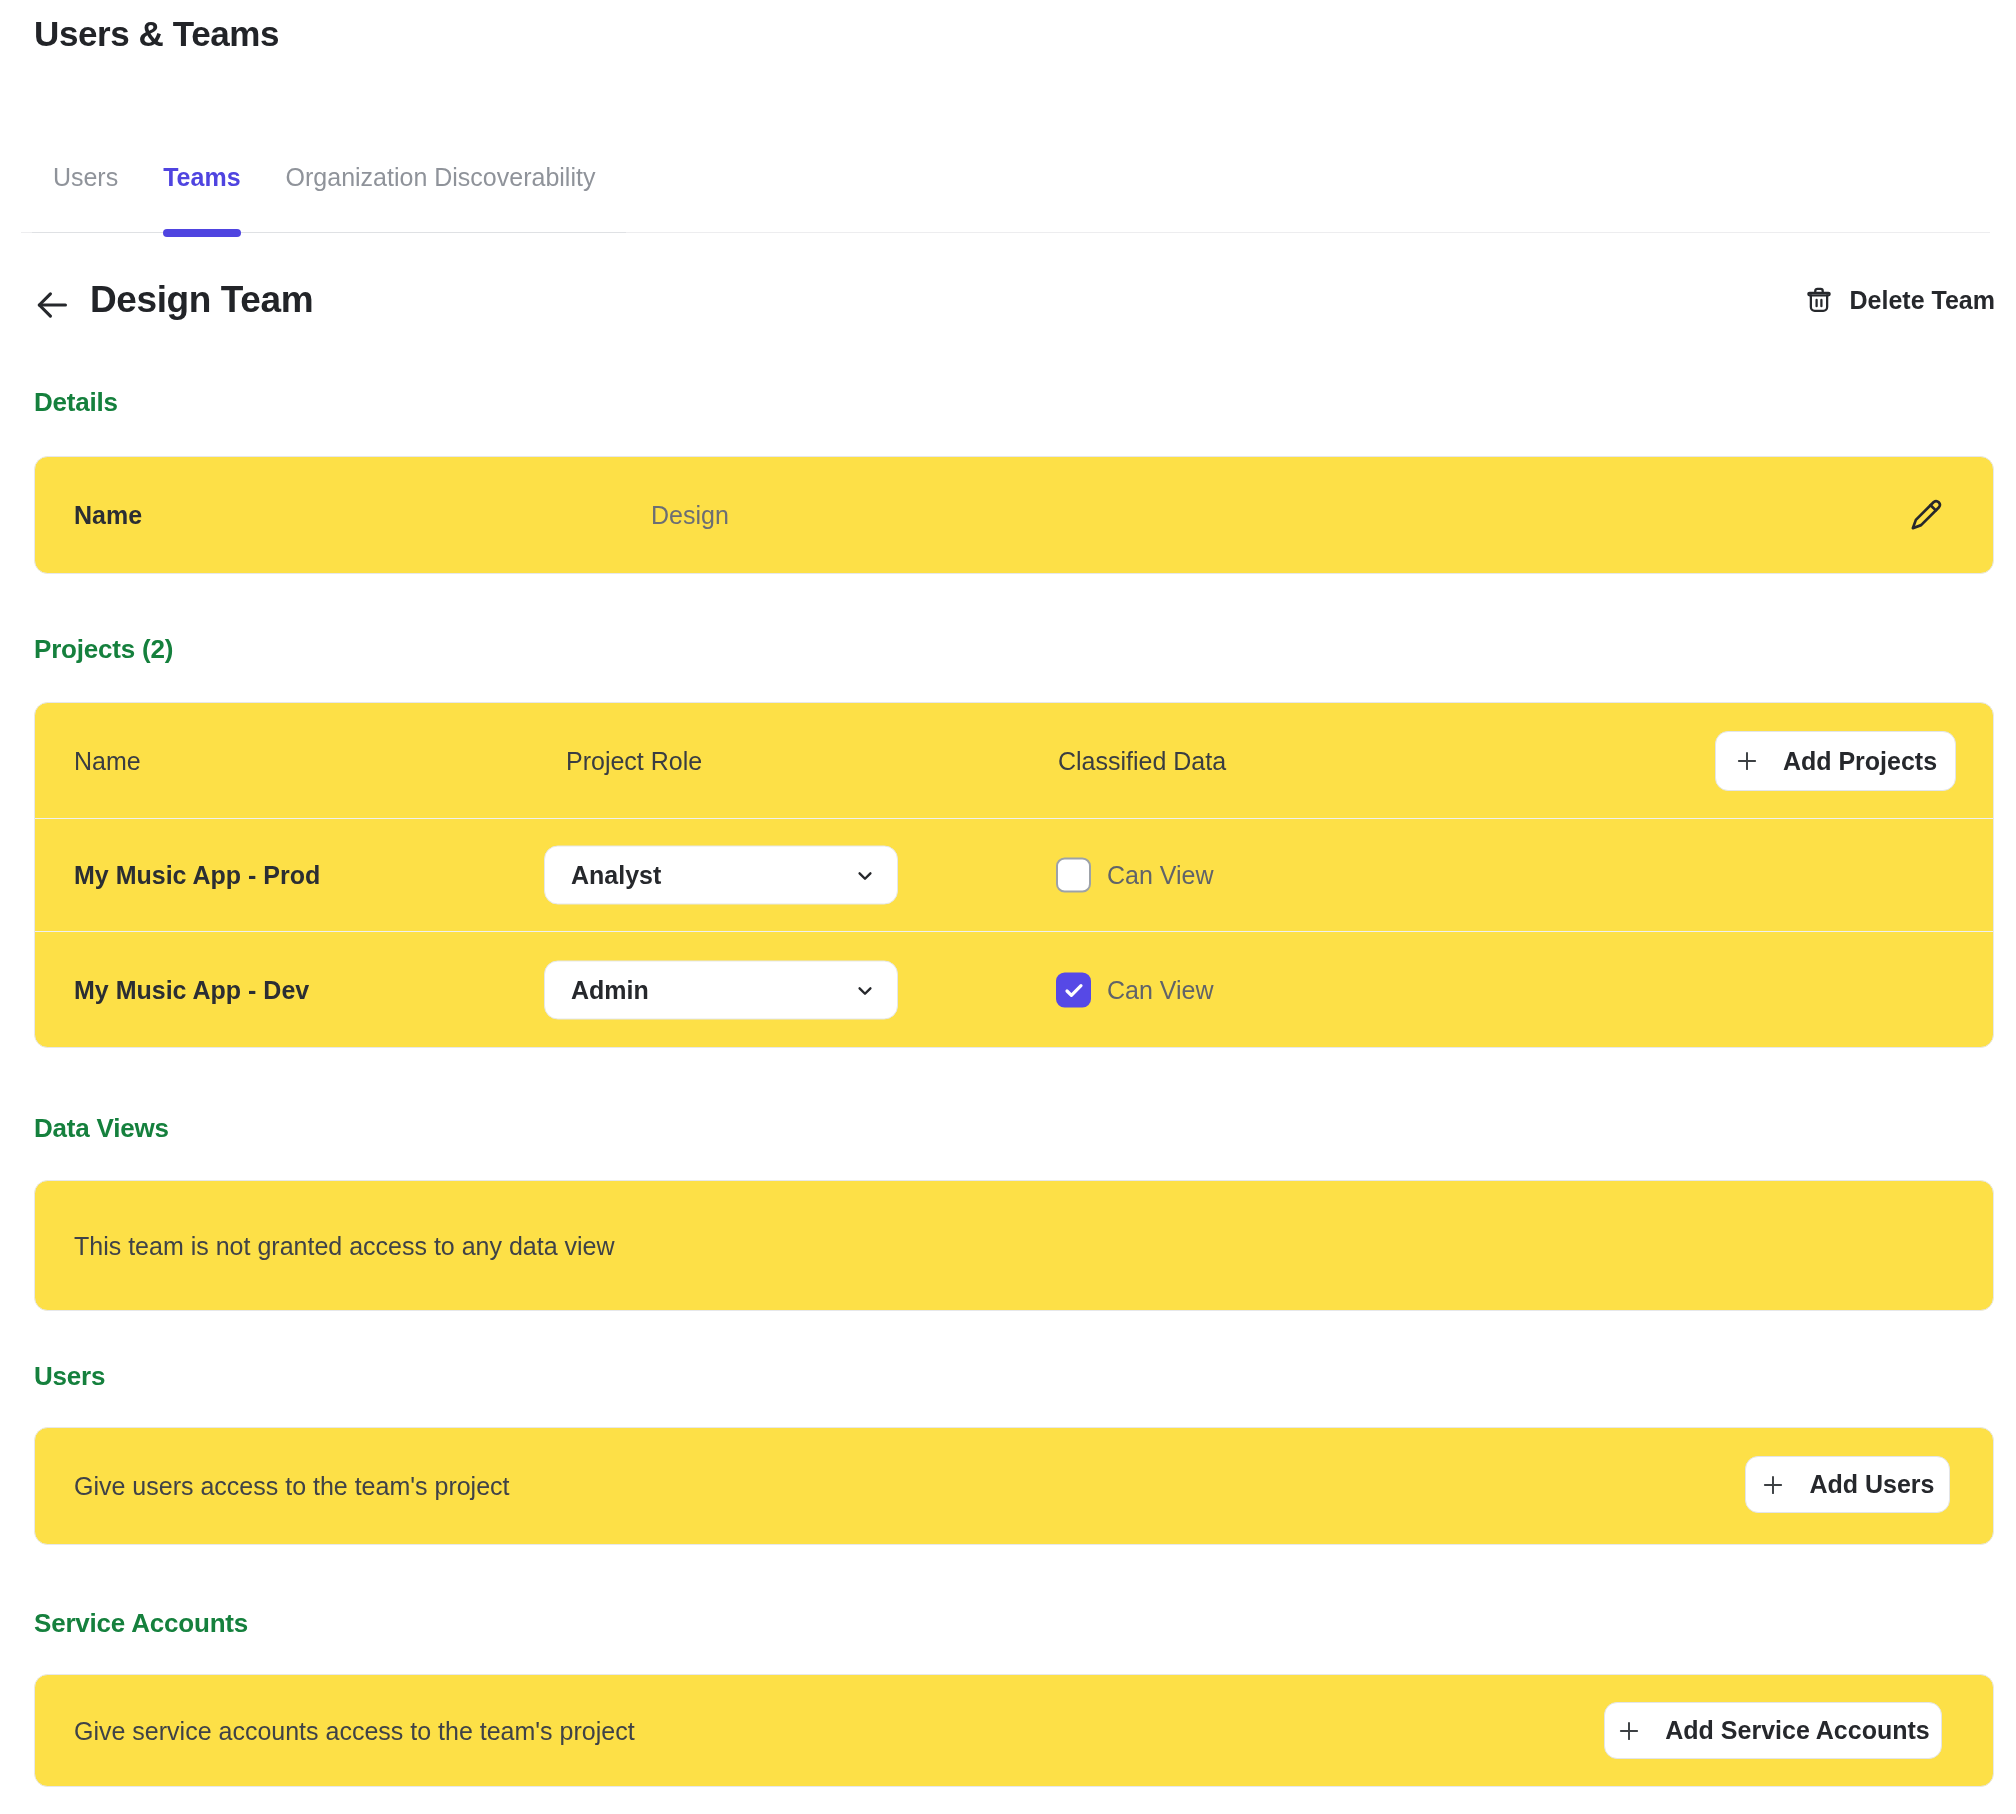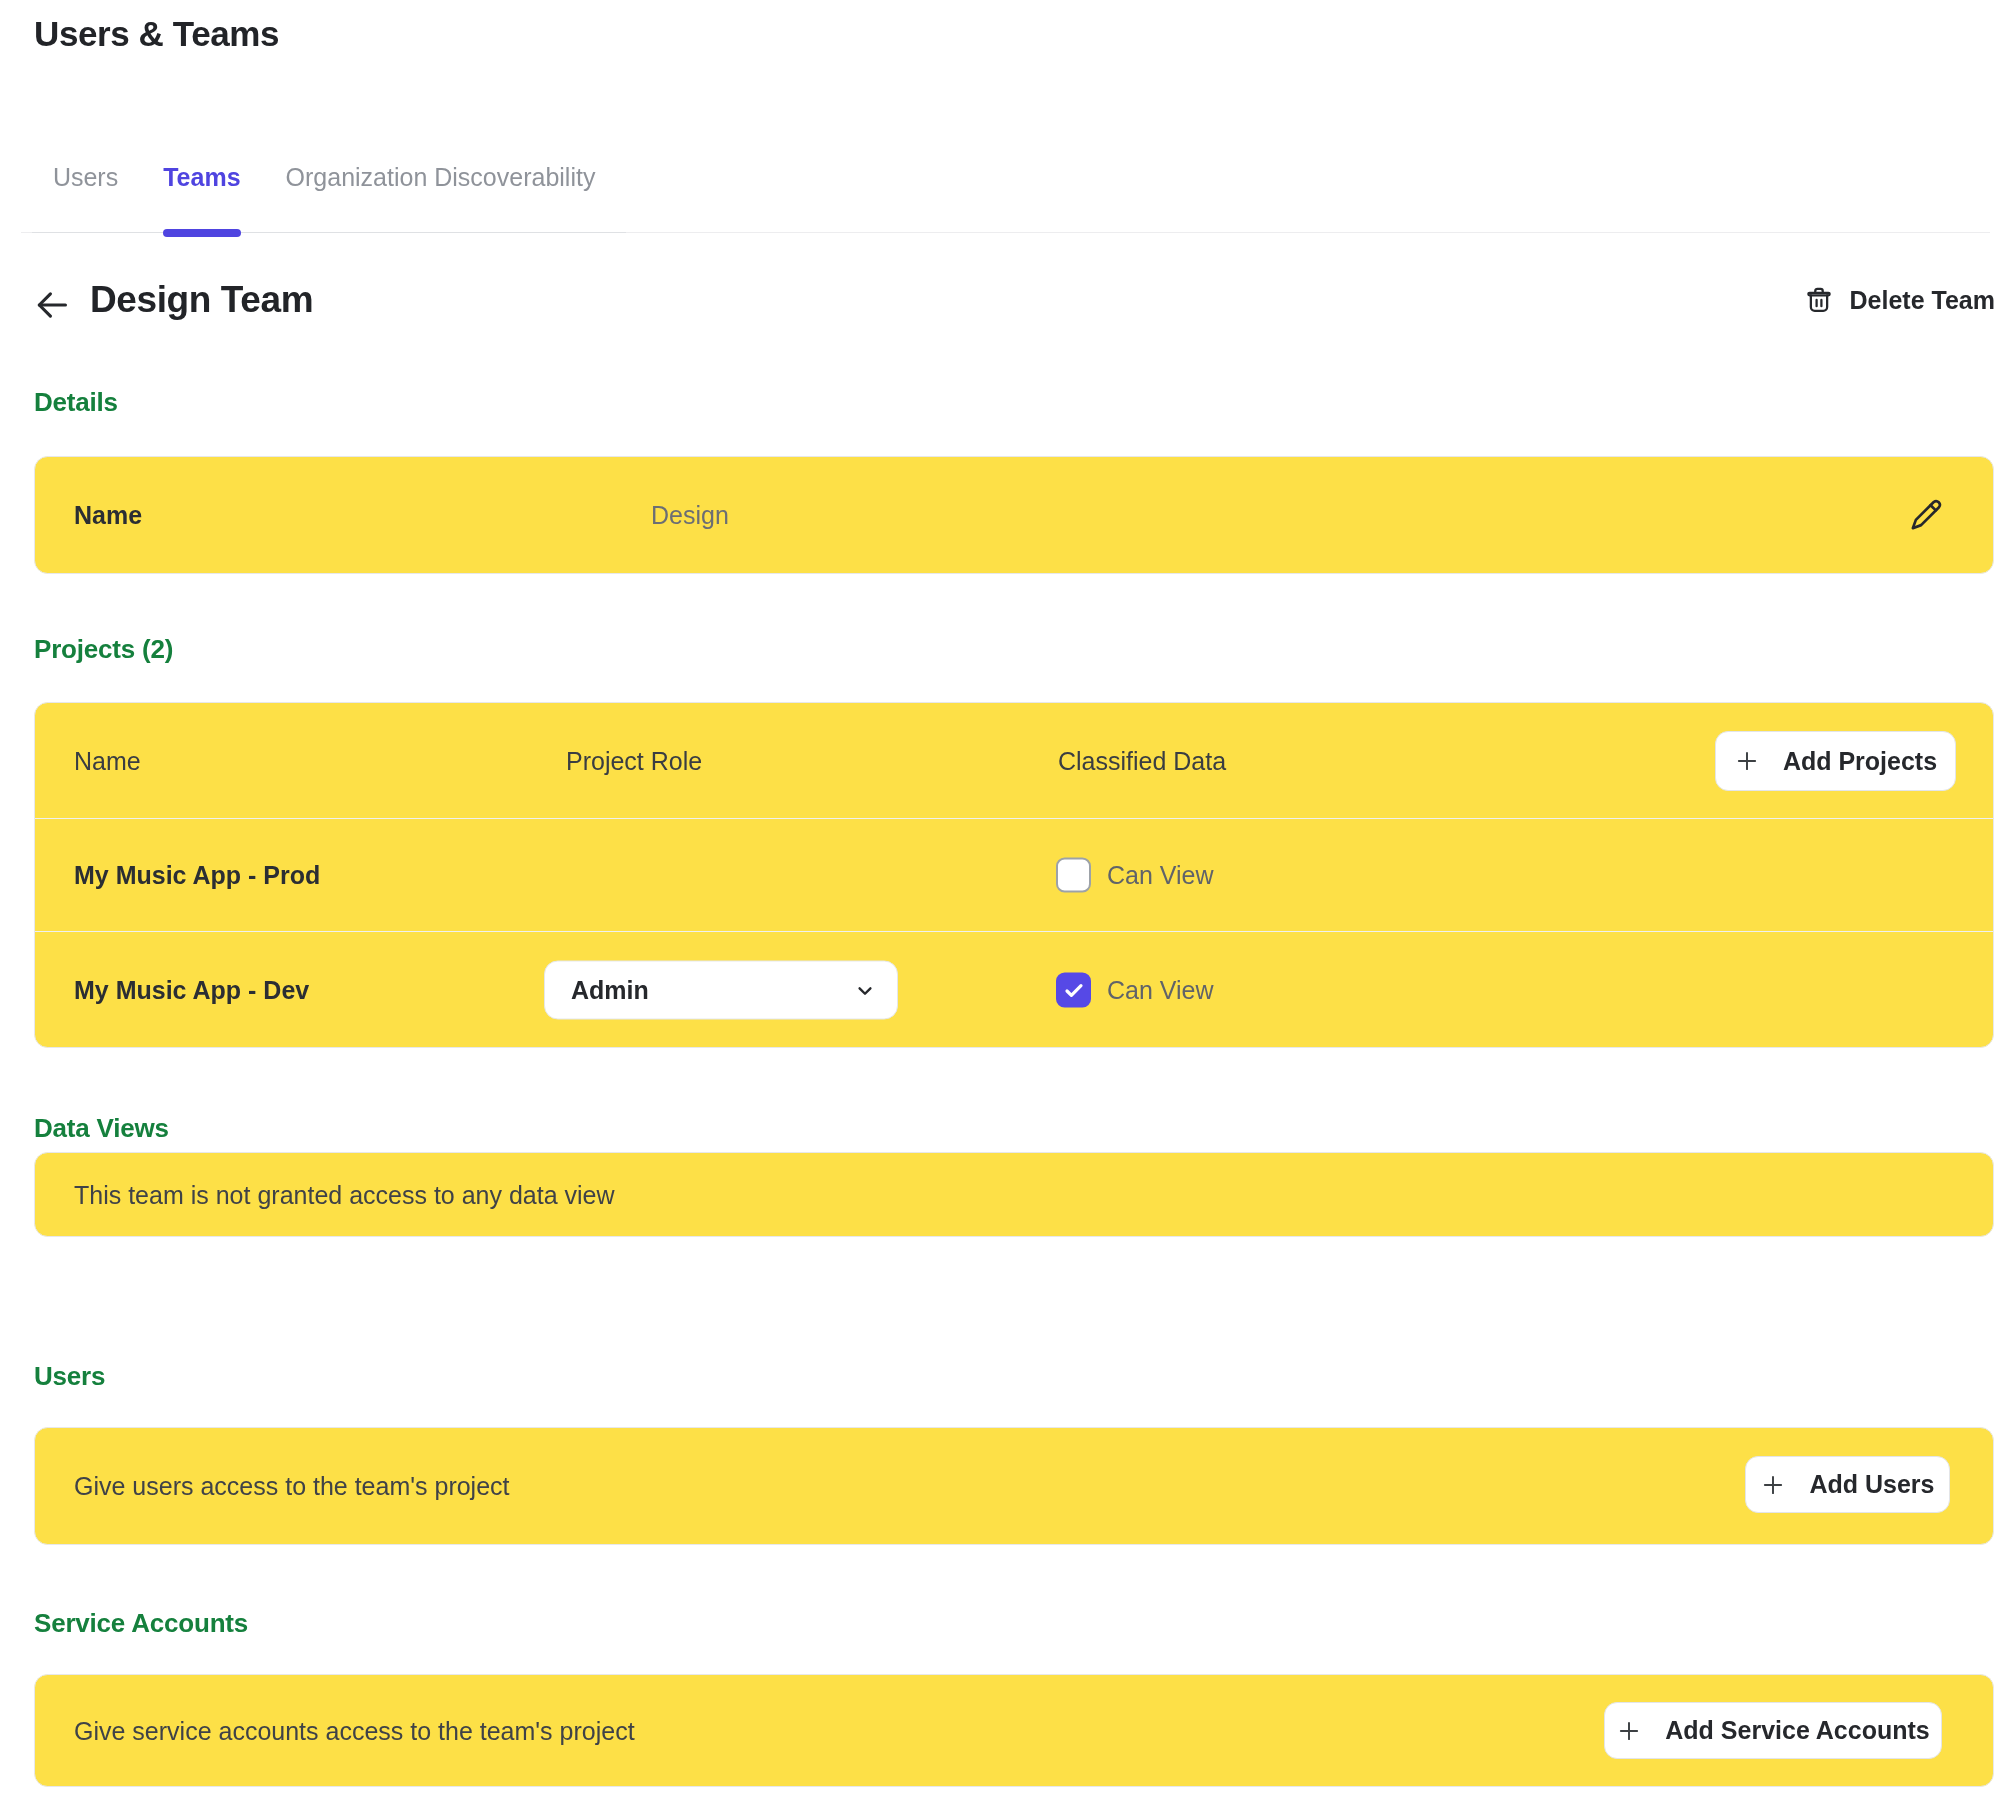--- a/index.html
+++ b/index.html
@@ -79,21 +79,21 @@
     justify-content:center; gap:23px; border:1.7px solid #e3e5e8; border-radius:13px;
     background:#fff; cursor:pointer; font-size:25px; font-weight:600; color:#26282c;
     white-space:nowrap; }
   .add-projects { right:37px; top:28px; width:241px; height:60px; }
   .add-users { right:43px; top:28px; width:205px; height:57px;align-items:center; }
   .add-sa { right:51px; top:27px; width:338px; height:57px; }
 
   
   .empty-card .empty-text { position:absolute; left:39px; top:50%;
     transform:translateY(-50%); font-size:25px; color:#3f4247; }
-  .dataviews-card { top:1152px; height:85px; }
+  .dataviews-card { top:1180px; height:131px; }
   .users-card { top:1427px; height:118px; }
   .sa-card { top:1674px; height:113px; }
 
   .h-details { top:387px; } .h-projects { top:634px; } .h-dataviews { top:1113px; }
   .h-users { top:1361px; } .h-sa { top:1608px; }
 
   svg { display:block; }
 </style>
 </head>
 <body>
@@ -159,20 +159,26 @@
         <svg width="26" height="26" viewBox="0 0 24 24" fill="none" stroke="#3c4043" stroke-width="1.8" stroke-linecap="round">
           <path d="M12 4.5v15"></path>
             <path d="M4.5 12h15"></path>
         </svg>
         <span>Add Projects</span>
       </button>
     </div>
 
     <div class="t-row sep">
       <div class="proj-name">My Music App - Prod</div>
+      <div class="role-select">
+        <span class="sel-label">Analyst</span>
+        <svg class="chev" viewBox="0 0 24 24" fill="none" stroke="#26282c" stroke-width="2.2" stroke-linecap="round" stroke-linejoin="round">
+          <path d="M7 10l5 5 5-5"></path>
+        </svg>
+      </div>
       <div class="checkbox">
         
       </div>
       <div class="canview">Can View</div>
     </div>
 
     <div class="t-row">
       <div class="proj-name">My Music App - Dev</div>
       <div class="role-select">
         <span class="sel-label">Admin</span>

